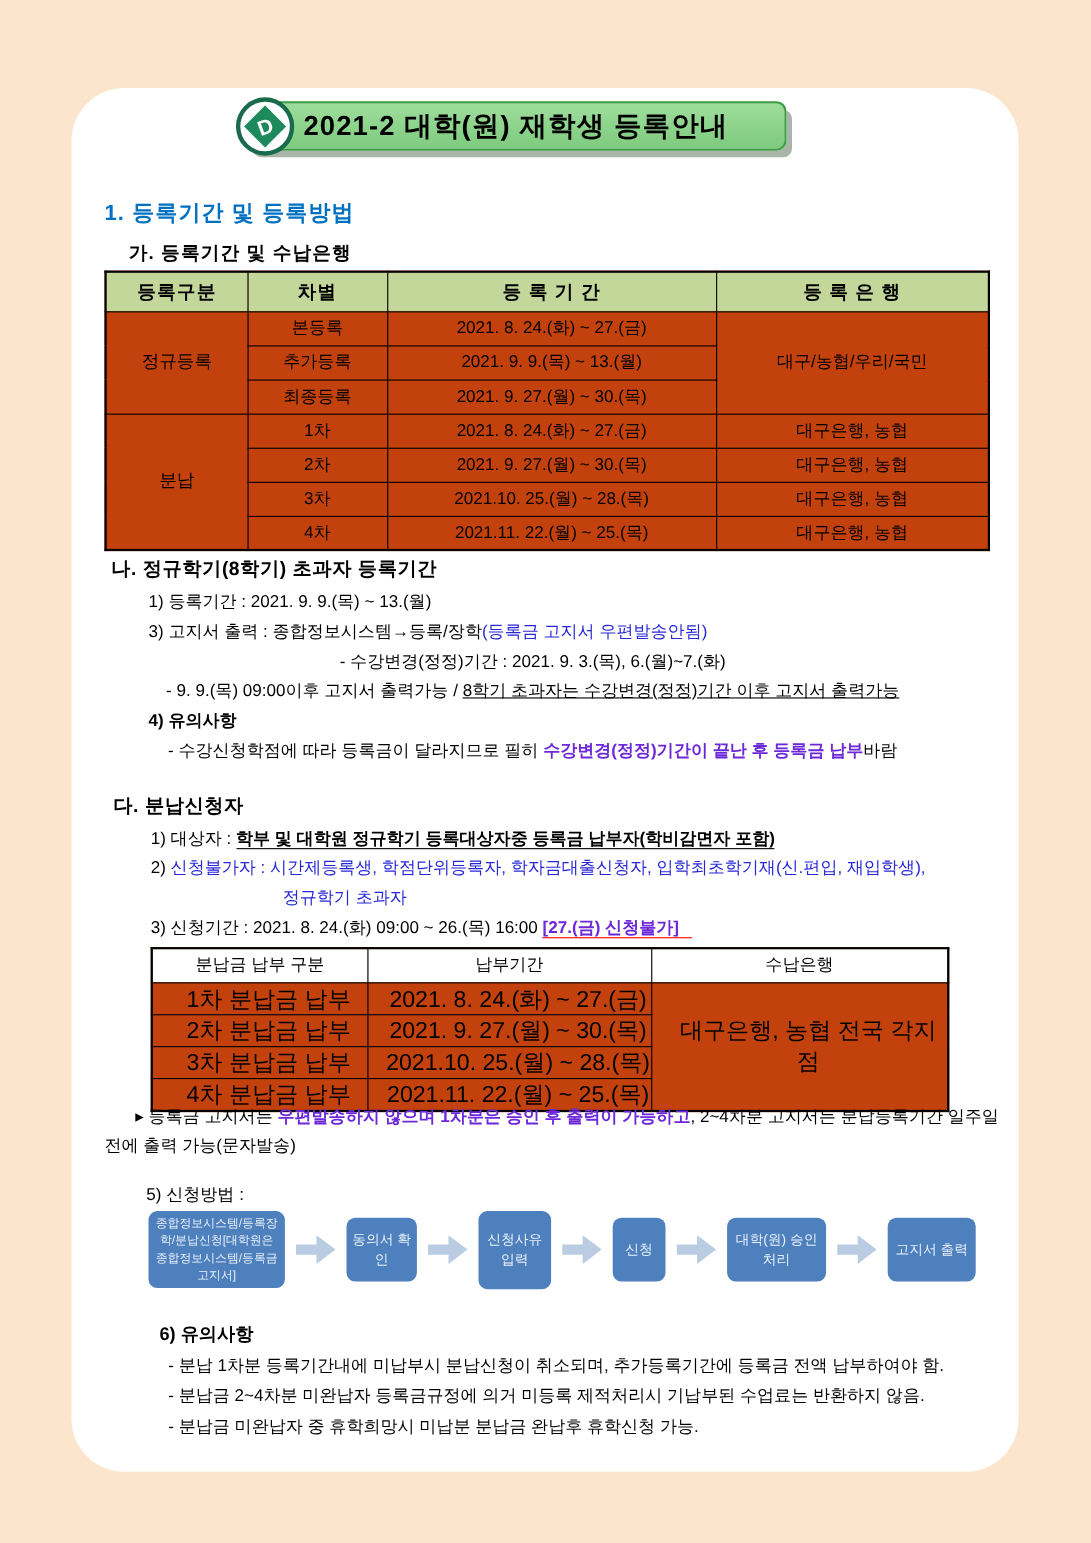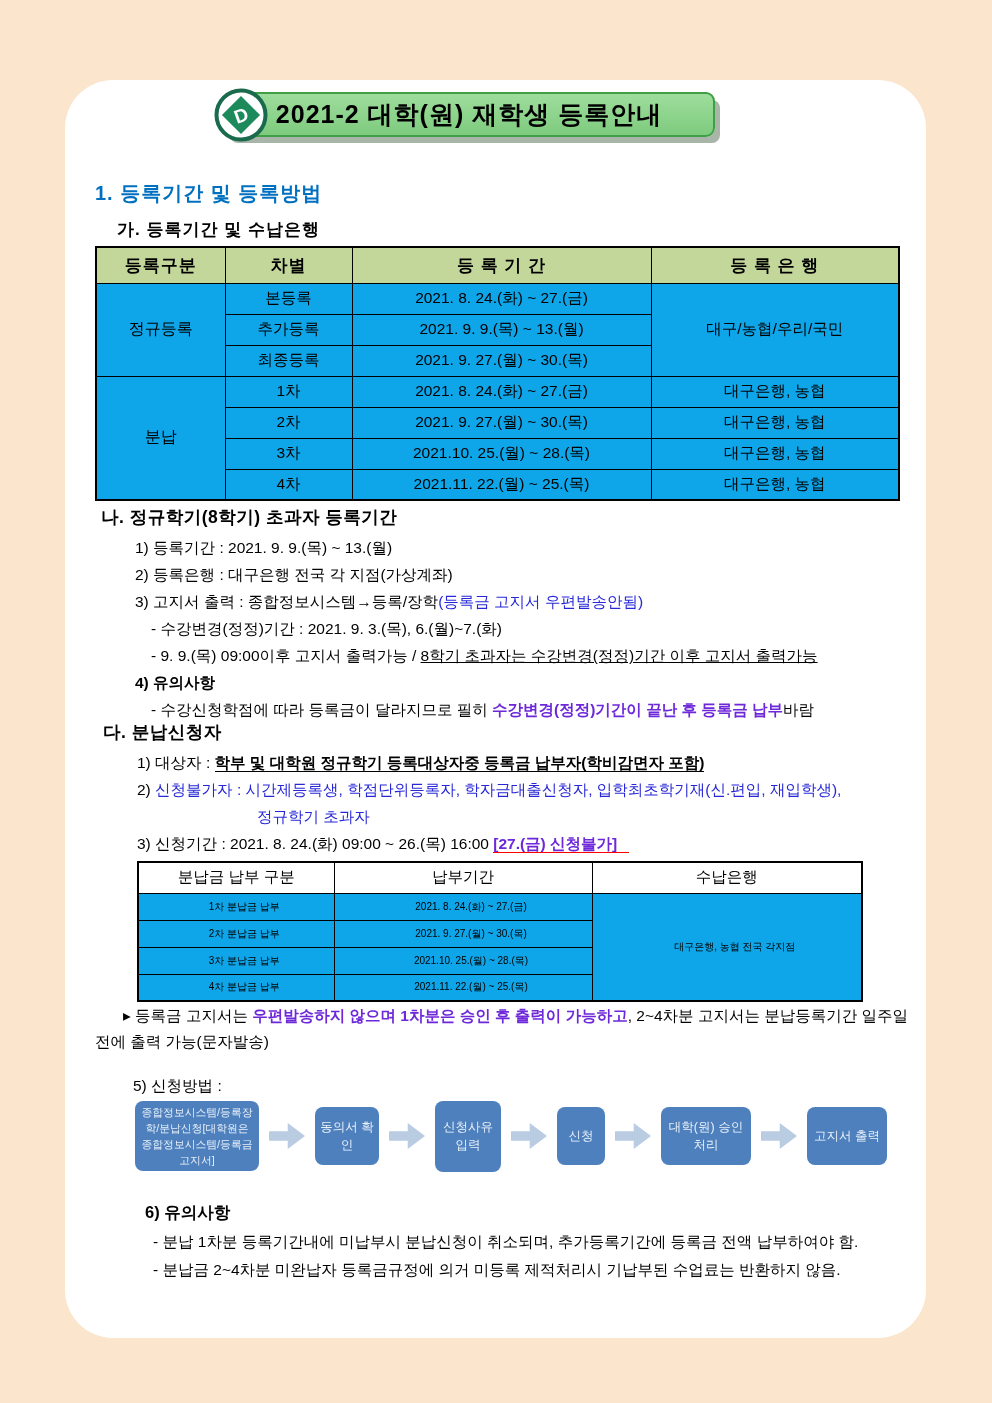--- a/index.html
+++ b/index.html
@@ -30,35 +30,35 @@
   
   .h-blue {
     position:absolute; left:30px; top:100px;
     font-size:20px; font-weight:bold; color:#0070c0; letter-spacing:1px;
   }
   .h-ga {
     position:absolute; left:52px; top:138px;
     font-size:17px; font-weight:bold; letter-spacing:1px;
   }
   
-  table { border-collapse:collapse; table-layout:fixed; background:#0ea5e9; }
+  table { border-collapse:collapse; table-layout:fixed; background:#c2410c; }
   .t1 { position:absolute; left:30px; top:166px; width:803px; border:2.5px solid #000; }
   .t1 th, .t1 td { border:1.5px solid #000; text-align:center; vertical-align:middle; }
   .t1 th { background:#c4d79b; font-size:17px; font-weight:bold; height:36px; letter-spacing:1px; }
   .t1 td { font-size:15.5px; height:31px; }
   .t1 .g { font-size:16px; }
   .t2 { position:absolute; left:72px; top:781px; width:724px; border:2px solid #000; }
   .t2 th, .t2 td { border:1.5px solid #000; text-align:center; vertical-align:middle; }
   .t2 th { font-weight:normal; font-size:15.5px; height:31px; background:#fff; }
-  .t2 td { font-size:10px; height:27px;padding-left:16px; }
+  .t2 td { font-size:21px; height:27px;padding-left:16px; }
   
   .sec { position:absolute; font-size:15.5px; }
   .sec .h { font-size:17.5px; font-weight:bold; margin-bottom:5px; letter-spacing:0.5px; }
   .li  { margin-left:34px; line-height:27px; }
-  .sub { margin-left:50px; line-height:27px; }
+  .sub { margin-left:50px; line-height:27px;text-align:center; }
   .sub2 { margin-left:154px; line-height:27px; }
   .bold { font-weight:bold; }
   .blue { color:#2727d8; }
   .red  { color:#6d28d9; font-weight:bold; }
   .u    { text-decoration:underline; }
   .u-blk{ border-bottom:1.5px solid #000; font-weight:bold; }
   .u-red{ border-bottom:1.5px solid #ff0000; padding-right:12px; color:#6d28d9; font-weight:bold; }
   .note {
     position:absolute; left:30px; top:923px; width:815px;
     font-size:15.5px; line-height:26px; text-indent:28px;
@@ -156,21 +156,20 @@
       <td>4차</td>
       <td>2021.11. 22.(월) ~ 25.(목)</td>
       <td>대구은행, 농협</td>
     </tr>
   </tbody>
     </table>
 
   <div class="sec" style="left:36px; top:425px;">
     <div class="h">나. 정규학기(8학기) 초과자 등록기간</div>
     <div class="li">1) 등록기간 : 2021. 9. 9.(목) ~ 13.(월)</div>
-    <div class="li">2) 등록은행 : 대구은행 전국 각 지점(가상계좌)</div>
     <div class="li"><span>3) 고지서 출력 : 종합정보시스템→등록/장학</span><span class="blue">(등록금 고지서 우편발송안됨)</span></div>
     <div class="sub">- 수강변경(정정)기간 : 2021. 9. 3.(목), 6.(월)~7.(화)</div>
     <div class="sub"><span>- 9. 9.(목) 09:00이후 고지서 출력가능 / </span><span class="u">8학기 초과자는 수강변경(정정)기간 이후 고지서 출력가능</span></div>
     <div class="li bold">4) 유의사항</div>
     <div class="sub"><span>- 수강신청학점에 따라 등록금이 달라지므로 필히 </span><span class="red">수강변경(정정)기간이 끝난 후 등록금 납부</span><span>바람</span></div>
   </div>
 
   <div class="sec" style="left:38px; top:640px;">
     <div class="h">다. 분납신청자</div>
     <div class="li"><span>1) 대상자 : </span><span class="u-blk">학부 및 대학원 정규학기 등록대상자중 등록금 납부자(학비감면자 포함)</span></div>
@@ -229,15 +228,16 @@
     <div class="farrow"></div>
     <div class="fbox b5">대학(원) 승인처리</div>
     <div class="farrow"></div>
     <div class="fbox b6">고지서 출력</div>
   </div>
 
   <div class="notice">
     <div class="h">6) 유의사항</div>
     <div class="ni">- 분납 1차분 등록기간내에 미납부시 분납신청이 취소되며, 추가등록기간에 등록금 전액 납부하여야 함.</div>
     <div class="ni">- 분납금 2~4차분 미완납자 등록금규정에 의거 미등록 제적처리시 기납부된 수업료는 반환하지 않음.</div>
+    <div class="ni">- 분납금 미완납자 중 휴학희망시 미납분 분납금 완납후 휴학신청 가능.</div>
   </div>
 
 </div>
 
 </body></html>

